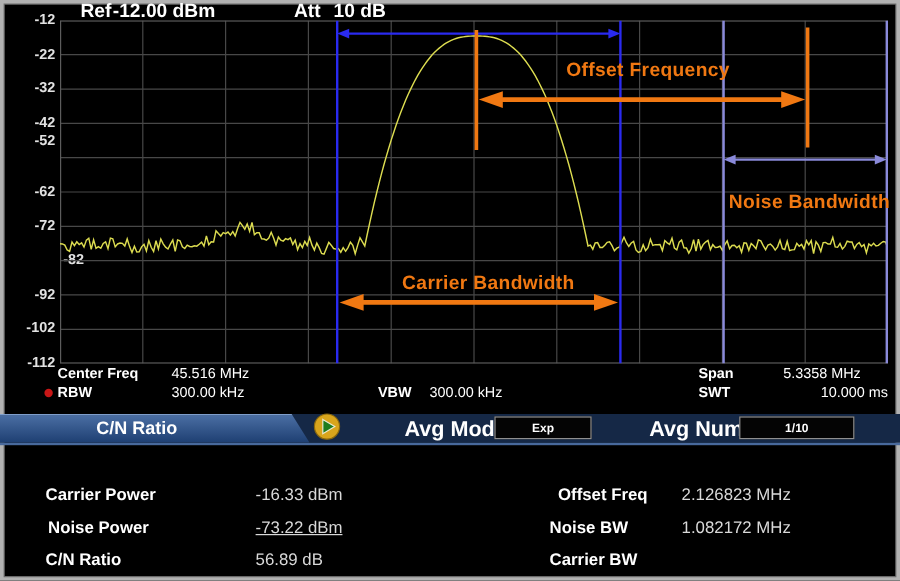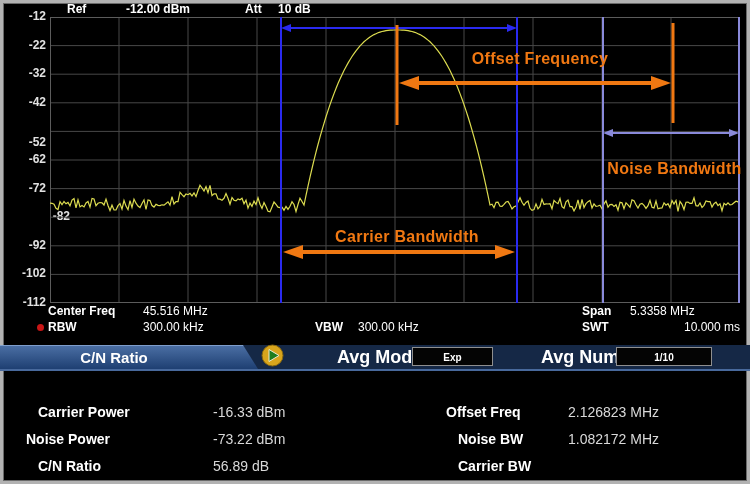--- a/index.html
+++ b/index.html
@@ -3,21 +3,21 @@
 <meta charset="utf-8">
 <style>
   html,body{margin:0;padding:0;background:#222;}
   #screen{
     position:relative;width:750px;height:484px;background:#000;
     overflow:hidden;font-family:"Liberation Sans",sans-serif;
     box-shadow:inset 0 0 0 3px #b2b2b2, inset 0 0 0 4px #6a6a6a;
   }
   .abs{position:absolute;}
   
-  .hdr{top:2px;height:15px;font-size:12px;font-weight:bold;color:#fff;line-height:15px;padding-left:12px;}
+  .hdr{top:2px;height:15px;font-size:16px;font-weight:bold;color:#fff;line-height:15px;padding-left:12px;}
   
   #plot{left:50px;top:17px;width:690px;height:286px;}
   .ylab{position:absolute;left:0;width:46px;text-align:right;font-size:12px;font-weight:600;color:#e2e2e2;}
   .ann{position:absolute;color:#f07812;font-size:16px;font-weight:600;letter-spacing:.3px;text-align:center;white-space:nowrap;}
   
   .inf{height:14px;font-size:12px;line-height:14px;color:#fff;white-space:nowrap;}
   .inf.b{font-weight:bold;}
   #rbw-dot{left:37px;top:324px;width:7px;height:7px;border-radius:50%;background:#c81616;}
   
   #menubar{left:0;top:345px;width:750px;height:24px;background:#152846;}
@@ -38,30 +38,30 @@
   
   .res-lab{height:17px;font-size:14px;font-weight:bold;color:#fff;line-height:17px;white-space:nowrap;}
   .res-val{height:17px;font-size:14px;color:#d9d9d9;line-height:17px;white-space:nowrap;}
 </style>
 </head>
 <body>
 
 <div id="screen">
 
   <div class="abs hdr" style="left:55px;">Ref</div>
-  <div class="abs hdr" style="left:82px;margin-left:32px;">-12.00 dBm</div>
+  <div class="abs hdr" style="left:82px;">-12.00 dBm</div>
   <div class="abs hdr" style="left:233px;">Att</div>
   <div class="abs hdr" style="left:266px;">10 dB</div>
 
   <div id="y-axis" class="abs" style="left:0;top:0;">
       <div class="ylab" style="top: 9px;">-12</div>
       <div class="ylab" style="top: 37.6px;">-22</div>
       <div class="ylab" style="top: 66.2px;">-32</div>
       <div class="ylab" style="top: 94.8px;">-42</div>
-      <div class="ylab" style="top: 135px; text-align: right;">-52</div>
+      <div class="ylab" style="top: 110px; text-align: right;">-52</div>
       <div class="ylab" style="top: 152px;">-62</div>
       <div class="ylab" style="top: 180.6px;">-72</div>
       <div class="ylab" style="top: 209.2px; padding-left: 24px;">-82</div>
       <div class="ylab" style="top: 237.8px;">-92</div>
       <div class="ylab" style="top: 266.4px;">-102</div>
       <div class="ylab" style="top: 295px;">-112</div>
     </div>
 
   <div id="plot" class="abs">
     <svg id="plot-svg" width="690" height="286">
@@ -110,21 +110,21 @@
       </svg>
   </div>
 
   <div class="abs ann" style="left:440px;top:50px;width:200px;">Offset Frequency</div>
   <div class="abs ann" style="left:600px;top:160px;width:149px;">Noise Bandwidth</div>
   <div class="abs ann" style="left:307px;top:228px;width:200px;">Carrier Bandwidth</div>
 
   <div class="abs inf b" style="left:48px;top:304px;">Center Freq</div>
   <div class="abs inf" style="left:143px;top:304px;">45.516 MHz</div>
   <div class="abs inf b" style="left:582px;top:304px;">Span</div>
-  <div class="abs inf" style="left:630px;top:304px;width:110px;text-align:left;">5.3358 MHz</div>
+  <div class="abs inf" style="left:630px;top:304px;width:110px;text-align:center;">5.3358 MHz</div>
 
   <div id="rbw-dot" class="abs"></div>
   <div class="abs inf b" style="left:48px;top:320px;">RBW</div>
   <div class="abs inf" style="left:143px;top:320px;">300.00 kHz</div>
   <div class="abs inf b" style="left:315px;top:320px;">VBW</div>
   <div class="abs inf" style="left:358px;top:320px;">300.00 kHz</div>
   <div class="abs inf b" style="left:582px;top:320px;">SWT</div>
   <div class="abs inf" style="left:630px;top:320px;width:110px;text-align:right;">10.000 ms</div>
 
   <div id="menubar" class="abs">
@@ -137,24 +137,24 @@
       <path d="M8 5.5 L18 11.5 L8 17.5 Z" fill="#1e7d1e" stroke="#e9e9d2" stroke-width="1"></path>
     </svg>
   </div>
   <div class="abs menu-lab" style="left:337px;">Avg Mode</div>
   <div class="abs menu-box" style="left:412px;width:81px;">Exp</div>
   <div class="abs menu-lab" style="left:541px;">Avg Num</div>
   <div class="abs menu-box" style="left:616px;width:96px;">1/10</div>
 
   <div class="abs res-lab" style="left:38px;top:404px;">Carrier Power</div>
   <div class="abs res-val" style="left:213px;top:404px;">-16.33 dBm</div>
-  <div class="abs res-lab" style="left:26px;top:431px;">Noise Power</div>
-  <div class="abs res-val" style="left:213px;top:431px;">-73.22 dBm</div>
+  <div class="abs res-lab" style="left:40px;top:431px;">Noise Power</div>
+  <div class="abs res-val" style="left:213px;top:431px;text-decoration:underline;">-73.22 dBm</div>
   <div class="abs res-lab" style="left:38px;top:458px;">C/N Ratio</div>
   <div class="abs res-val" style="left:213px;top:458px;">56.89 dB</div>
 
-  <div class="abs res-lab" style="left:446px;top:404px;">Offset Freq</div>
+  <div class="abs res-lab" style="left:465px;top:404px;">Offset Freq</div>
   <div class="abs res-val" style="left:568px;top:404px;">2.126823 MHz</div>
   <div class="abs res-lab" style="left:458px;top:431px;">Noise BW</div>
   <div class="abs res-val" style="left:568px;top:431px;">1.082172 MHz</div>
   <div class="abs res-lab" style="left:458px;top:458px;">Carrier BW</div>
 
 </div>
 
 </body></html>

